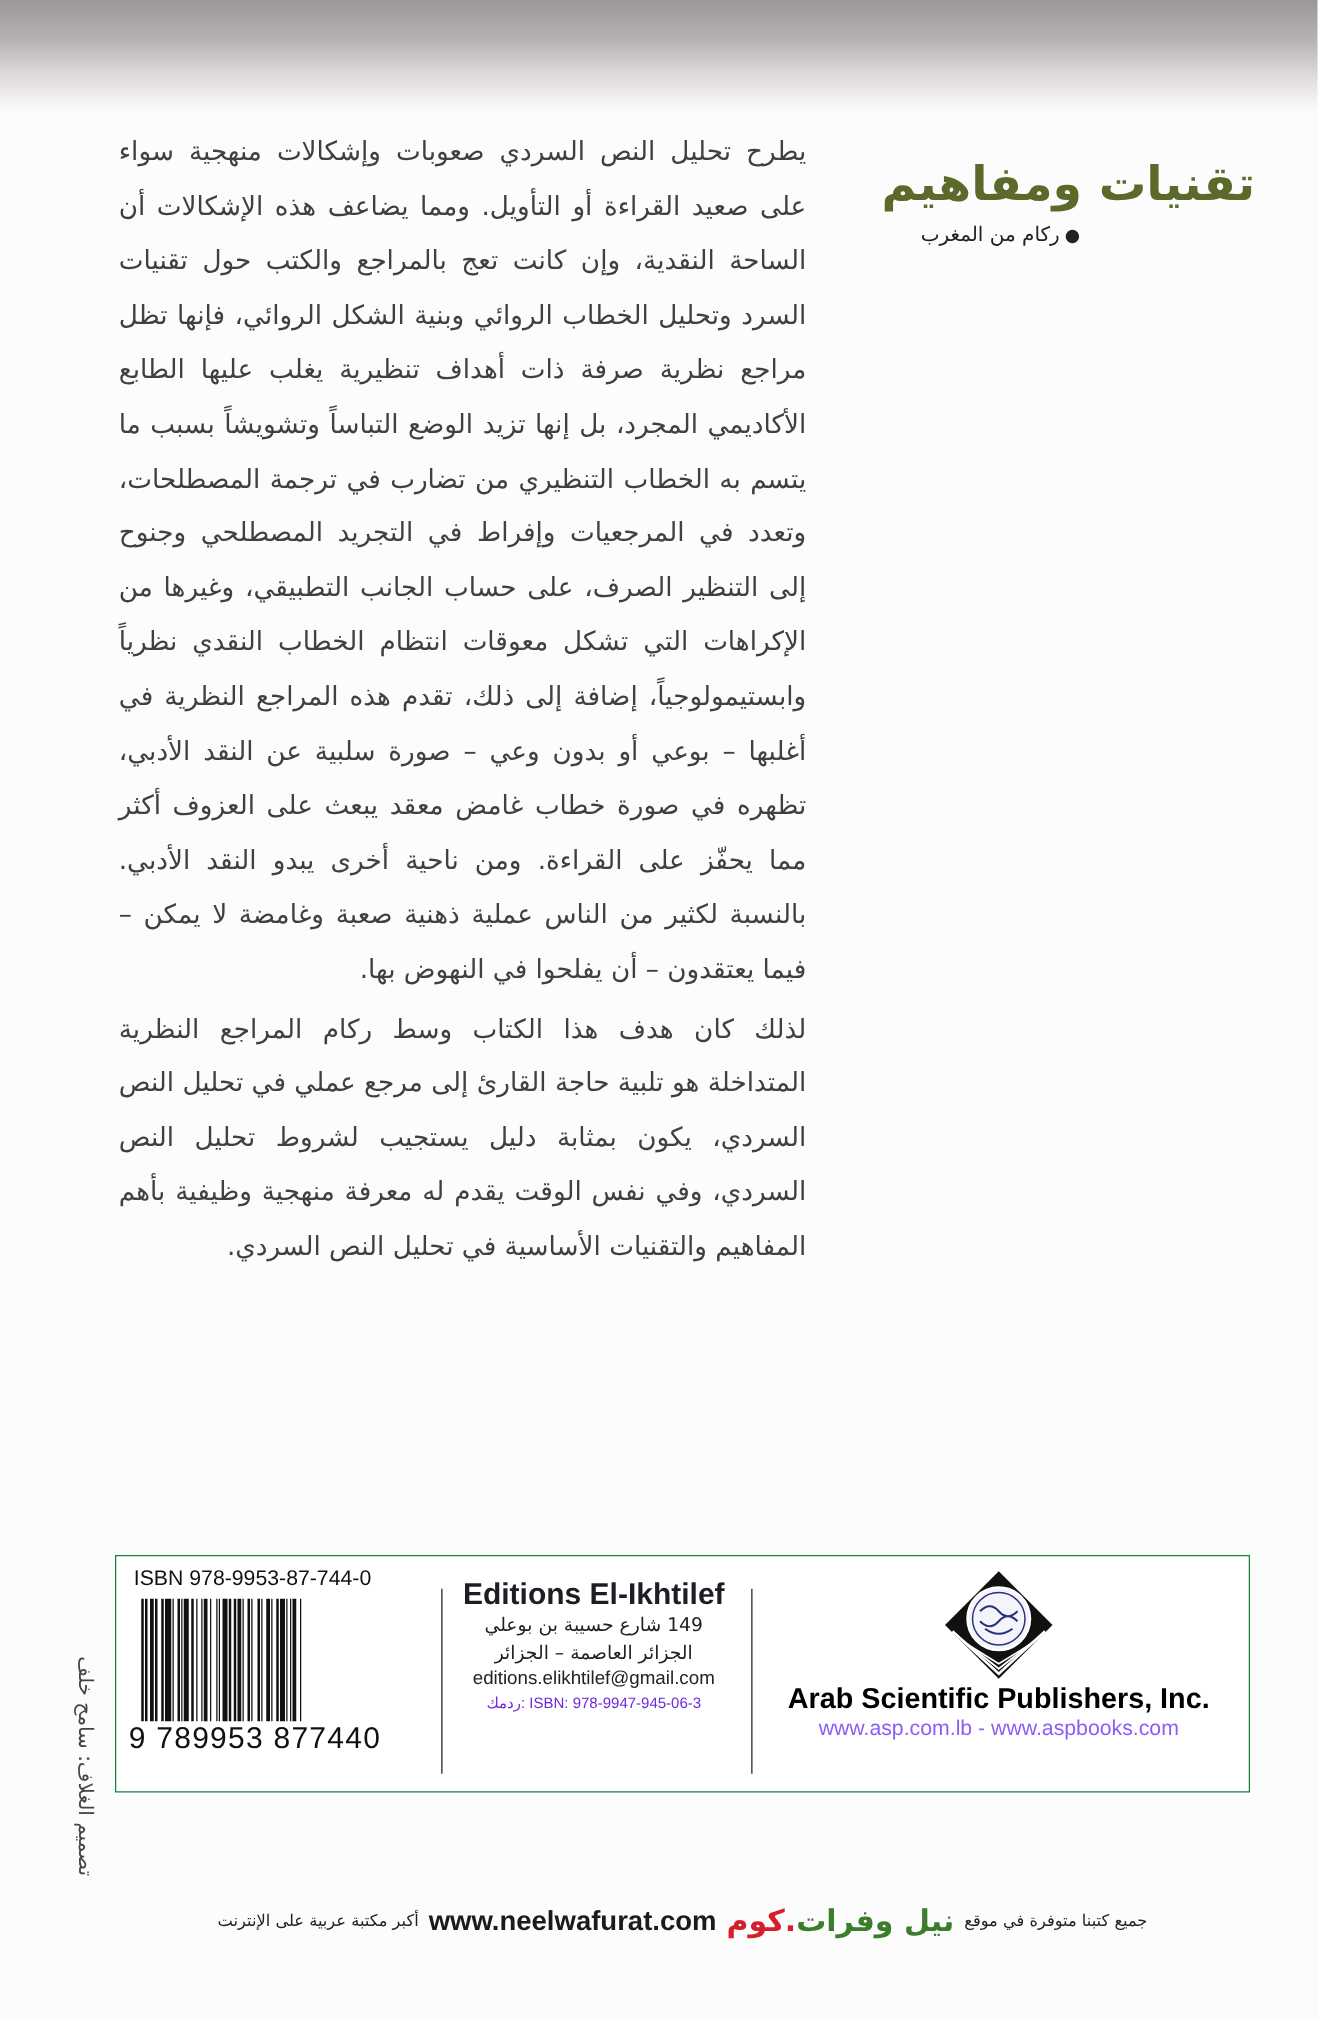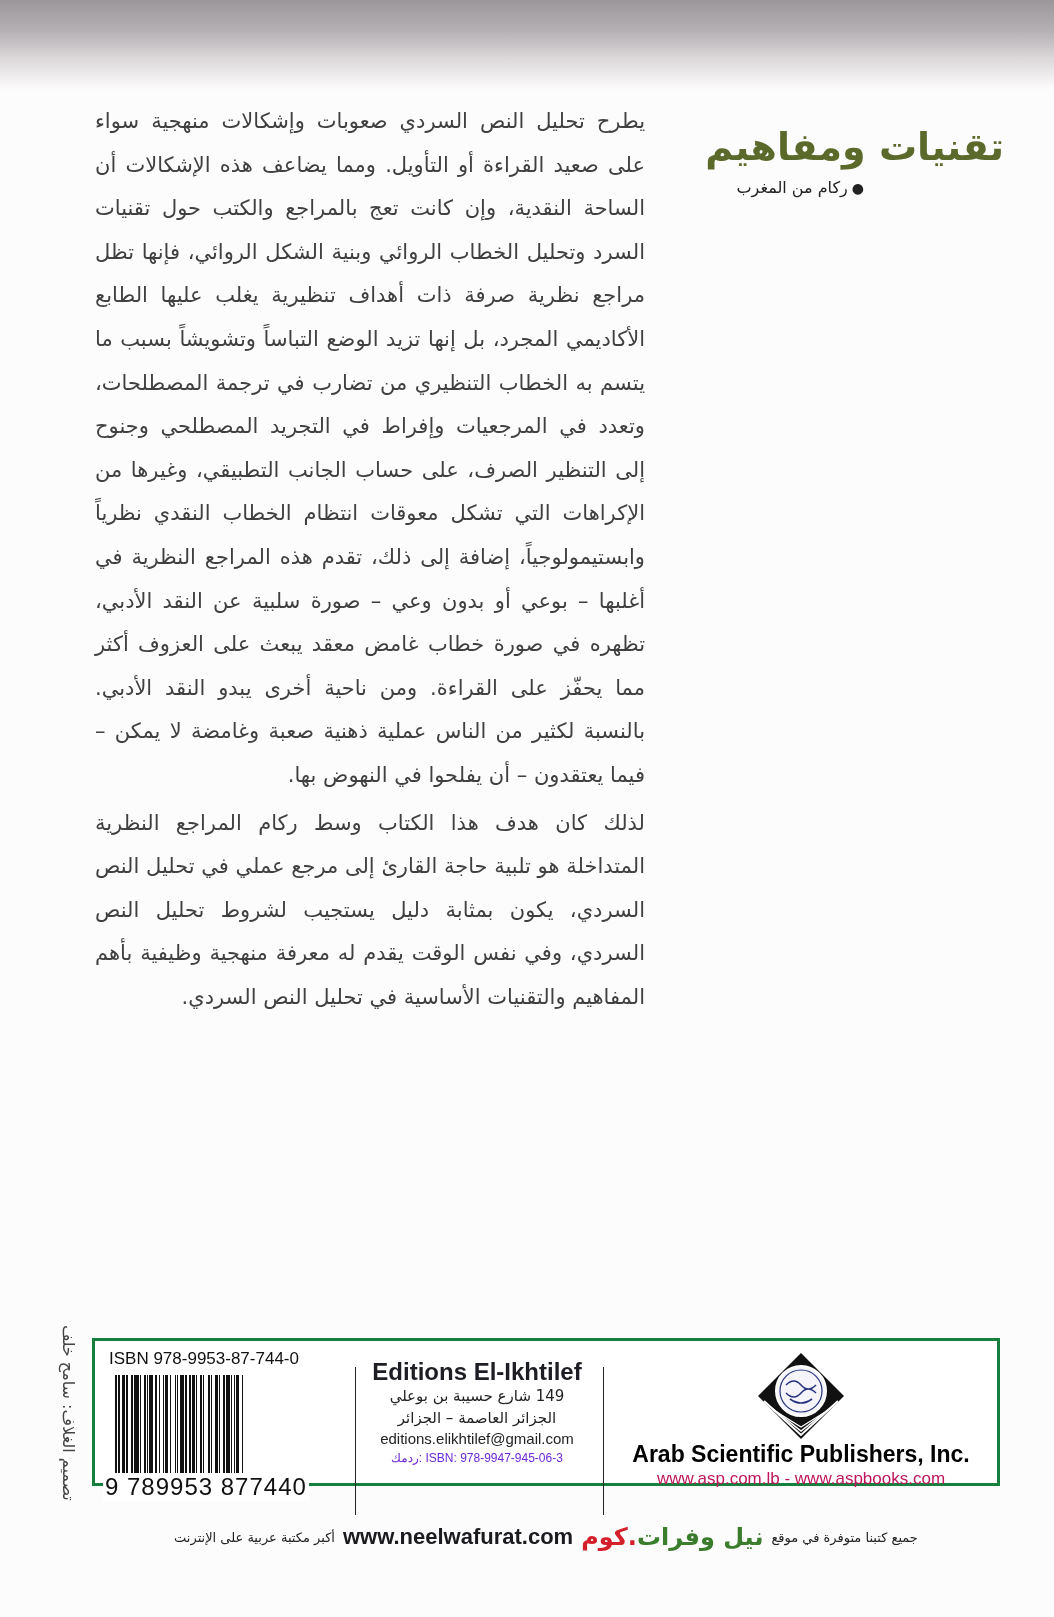--- a/index.html
+++ b/index.html
@@ -39,22 +39,22 @@
   .body-text {
     position: absolute; left: 95px; top: 100px; width: 550px;
     direction: rtl; text-align: justify; text-align-last: right;
     font-size: 21px; line-height: 43.6px; color: #404040;
   }
   .body-text p { margin: 0; }
   .body-text p + p { margin-top: 4px; }
 
   
   .pub-box {
-    position: absolute; left: 92px; top: 1338px; width: 908px; height: 148px;
-    border: 3px solid #15803d; box-sizing: border-box; background: #fff;
+    position: absolute; left: 92px; top: 1244px; width: 908px; height: 190px;
+    border: 1px solid #15803d; box-sizing: border-box; background: #fff;
   }
   .isbn-top {
     position: absolute; left: 14px; top: 8px;
     font-family: "Liberation Sans", sans-serif; font-size: 17px; color: #111;
   }
   .barcode {
     position: absolute; left: 20px; top: 34px; width: 226px; height: 104px;
     display: flex; align-items: stretch;
   }
   .barcode span { display: block; background: #111; height: 100%; }
@@ -76,21 +76,21 @@
   .ikh-addr { direction: rtl; font-size: 15px; line-height: 22px; color: #222; }
   .ikh-email { font-family: "Liberation Sans", sans-serif; font-size: 15px; line-height: 20px; color: #222; }
   .ikh-isbn { font-family: Liberation Sans, sans-serif; font-size: 12px; line-height: 18px; color: #6d28d9; margin-top: 0; }
 
   .asp {
     position: absolute; left: 510px; top: 10px; width: 392px; text-align: center;
   }
   .asp-logo { width: 90px; height: 90px; margin: 0 auto; position: relative; }
   .asp-ar { direction: rtl; font-weight: bold; font-size: 27px; line-height: 32px; color: #111; margin-top: 2px; }
   .asp-en { font-family: "Liberation Sans", sans-serif; font-weight: bold; font-size: 23px; line-height: 26px; color: #000000; }
-  .asp-web { font-family: "Liberation Sans", sans-serif; font-size: 17px; line-height: 24px; color: #be185d; }
+  .asp-web { font-family: "Liberation Sans", sans-serif; font-size: 17px; line-height: 24px; color: #8b5cf6; }
 
   .credit-vertical {
     position: absolute; left: 50px; top: 1305px; width: 28px; height: 215px;
     writing-mode: vertical-rl; direction: rtl; font-size: 16px; color: #444;
     text-align: center;
   }
   .footer-line {
     position: absolute; left: 92px; top: 1522px; width: 908px; height: 30px;
     direction: rtl; display: flex; align-items: center; justify-content: center; gap: 8px;
     white-space: nowrap;

